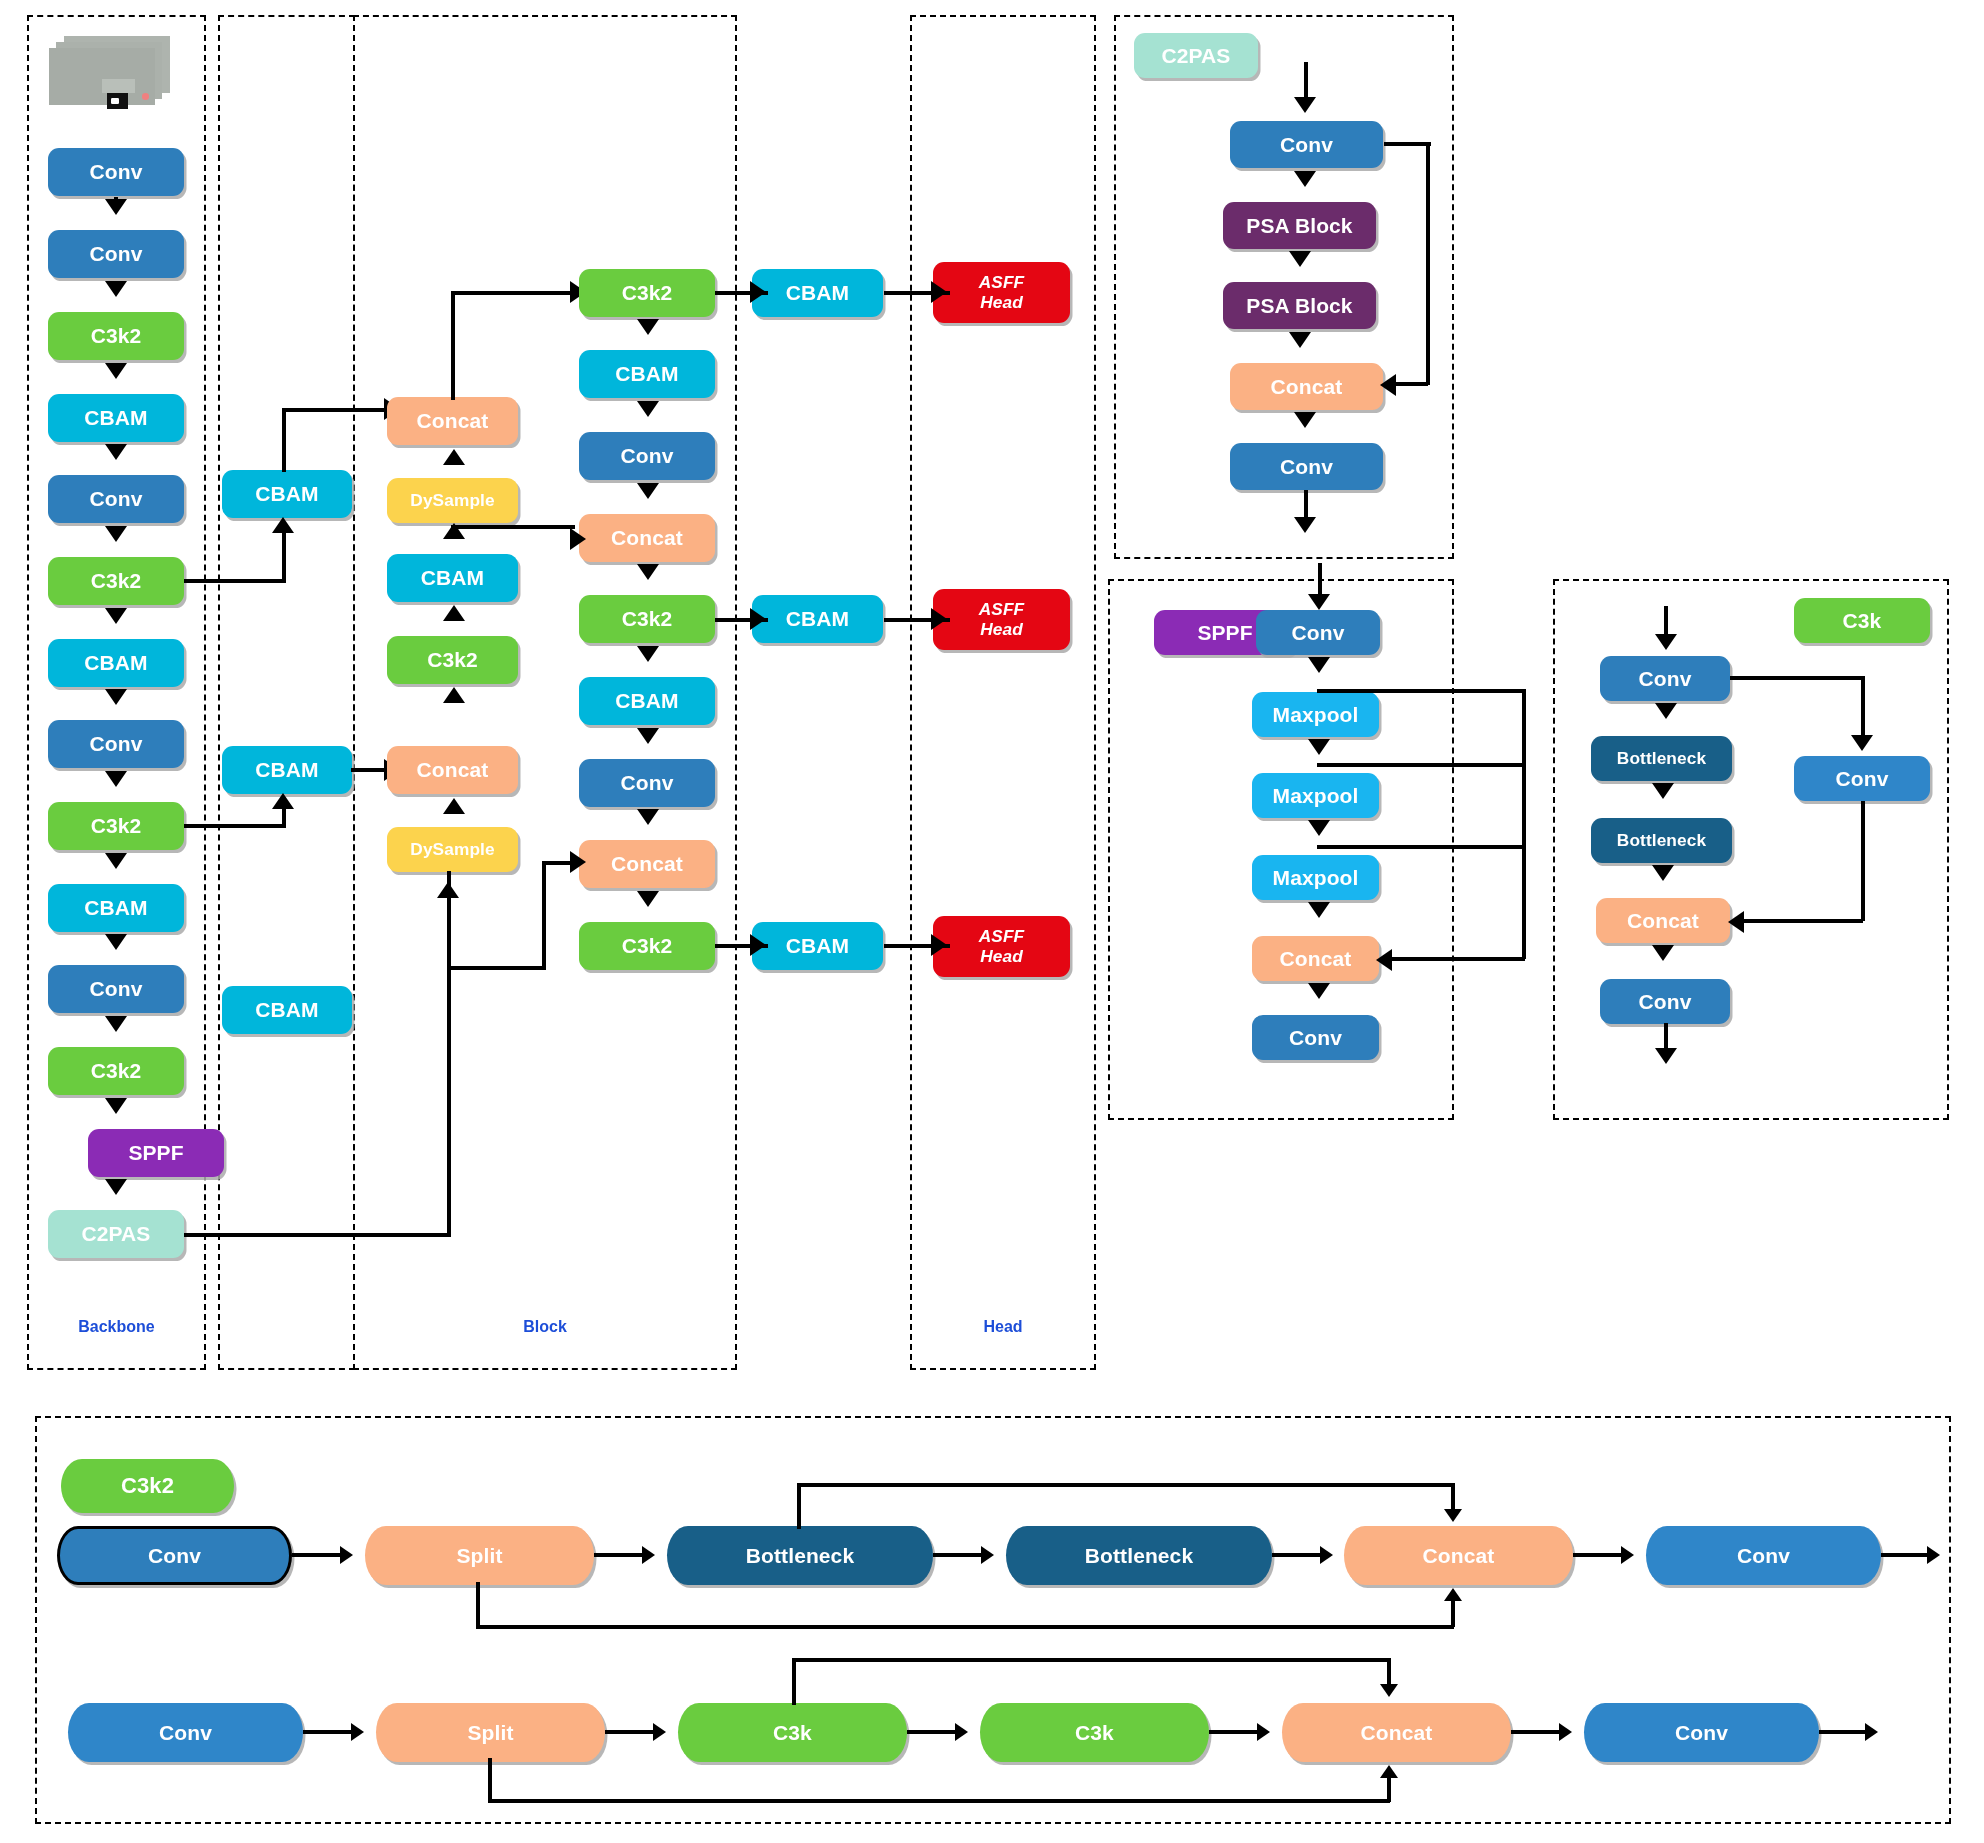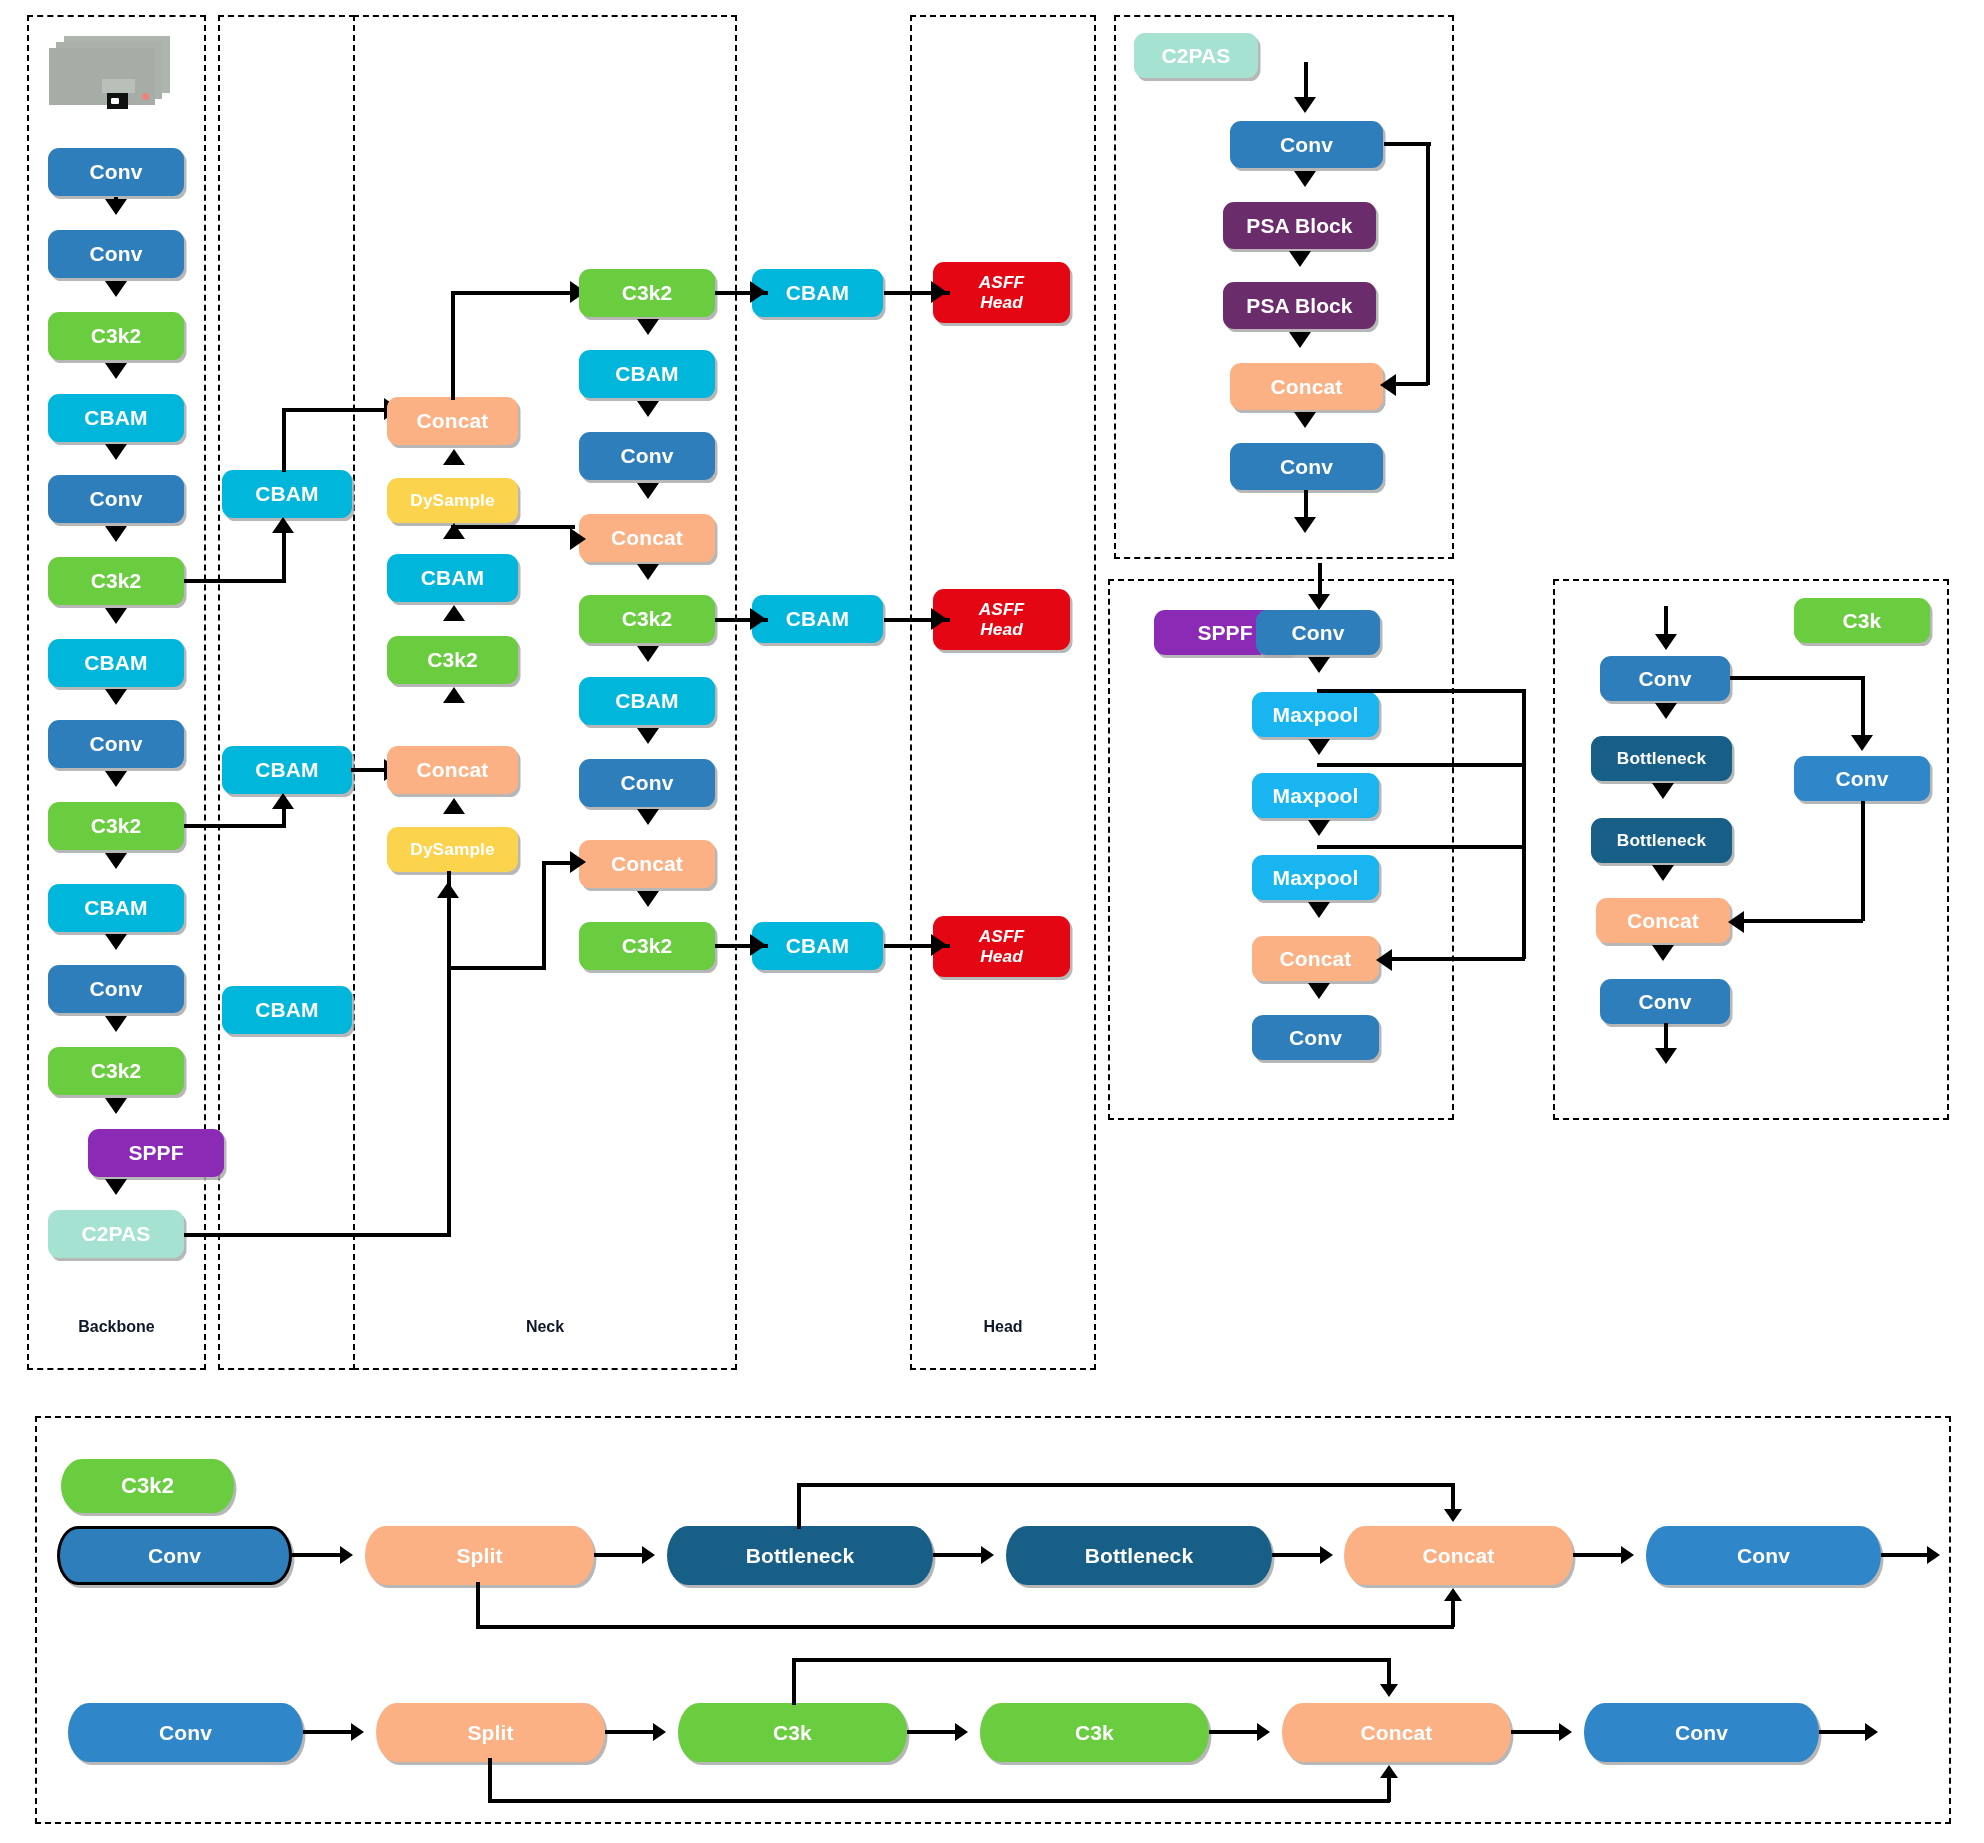--- a/index.html
+++ b/index.html
@@ -7,21 +7,21 @@
     font-family:"Liberation Sans", sans-serif;
     width:1985px;height:1843px;position:relative;overflow:hidden;
   }
   #root{position:absolute;left:0;top:0;width:1985px;height:1843px;}
 
   
   .frame{
     position:absolute;border:2.5px dashed #000;box-sizing:border-box;
   }
   .frame-label{
-    position:absolute;font-size:16px;font-weight:700;color:#0f172a;
+    position:absolute;font-size:16px;font-weight:700;color:#1d4ed8;
     text-align:center;white-space:nowrap;
   }
 
   
   .node{
     position:absolute;box-sizing:border-box;
     display:flex;align-items:center;justify-content:center;
     border-radius:11px;
     color:#fff;font-weight:700;
     text-align:center;line-height:1.12;
@@ -114,21 +114,21 @@
 <body>
 
 <div id="root">
 
   <div class="frame" style="left:27px;top:15px;width:179px;height:1355px;"></div>
   <div class="frame" style="left:218px;top:15px;width:137px;height:1355px;"></div>
   <div class="frame" style="left:353px;top:15px;width:384px;height:1355px;"></div>
   <div class="frame" style="left:910px;top:15px;width:186px;height:1355px;"></div>
 
   <div class="frame-label" style="left:27px;top:1318px;width:179px;">Backbone</div>
-  <div class="frame-label" style="left:353px;top:1318px;width:384px;">Neck</div>
+  <div class="frame-label" style="left:353px;top:1318px;width:384px;">Block</div>
   <div class="frame-label" style="left:910px;top:1318px;width:186px;">Head</div>
 
   <div class="frame" style="left:1114px;top:15px;width:340px;height:544px;"></div>
   <div class="frame" style="left:1108px;top:579px;width:346px;height:541px;"></div>
   <div class="frame" style="left:1553px;top:579px;width:396px;height:541px;"></div>
   <div class="frame" style="left:35px;top:1416px;width:1916px;height:408px;"></div>
 
   <div class="imgstack" style="left:49px;top:36px;width:124px;height:71px;">
     <div class="sheet s1"></div>
     <div class="sheet s2"></div>

